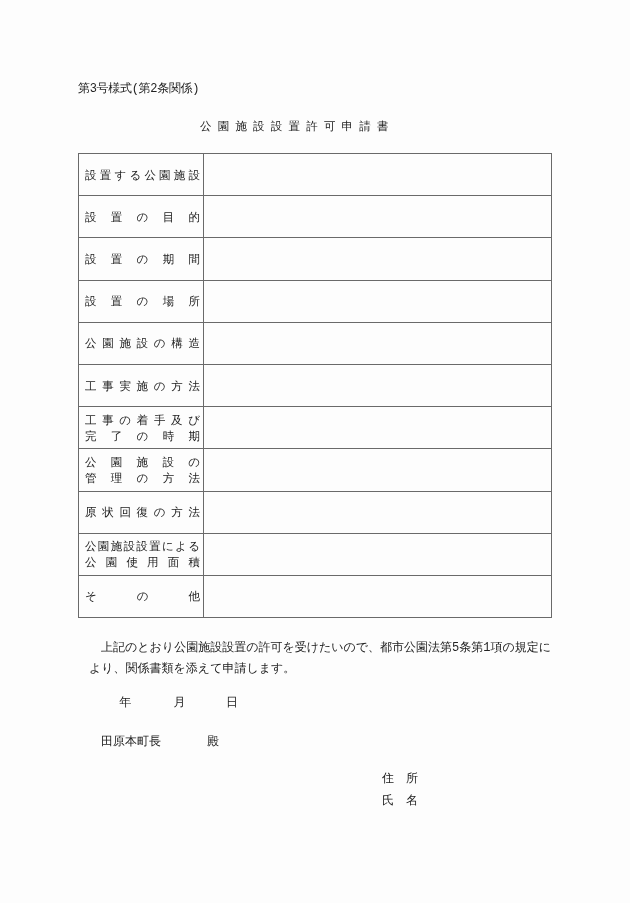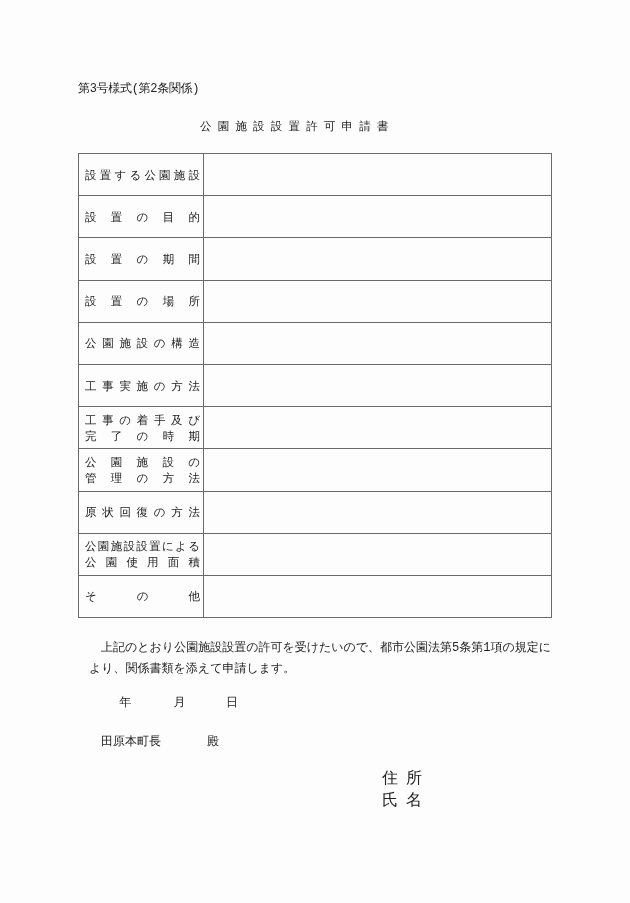--- a/index.html
+++ b/index.html
@@ -12,21 +12,21 @@
                border-collapse:collapse; table-layout:fixed; }
   table.form td { border:1px solid #6a6a6a; height:41.2px; padding:0; }
   table.form td.label { width:115px; font-size:11.5px; line-height:16px;
                padding:0 3px 0 6px; vertical-align:middle; }
   .lbl-line { display:flex; justify-content:space-between; white-space:nowrap; }
   .body-text { left:78px; top:638px; width:474px; font-size:12px; line-height:21px; text-indent:12px;margin-left:11px; }
   .date { left:100px; top:694px; font-size:12px;text-align:right; }
   .date span { display:inline-block; }
   .addressee { left:101px; top:733px; font-size:12px;text-align:center; }
   .dono { left:207px; top:733px; font-size:12px; }
-  .applicant { left:382px; top:768px; font-size:16px; line-height:22px; }
+  .applicant { left:382px; top:768px; font-size:12px; line-height:22px; }
   .applicant div span { display:inline-block; width:24px; }
 </style>
 </head>
 <body>
 
 <div class="abs form-no">第3号様式(第2条関係)</div>
 <div class="abs title">公園施設設置許可申請書</div>
 
 <table class="form">
   <tbody id="form-body">

